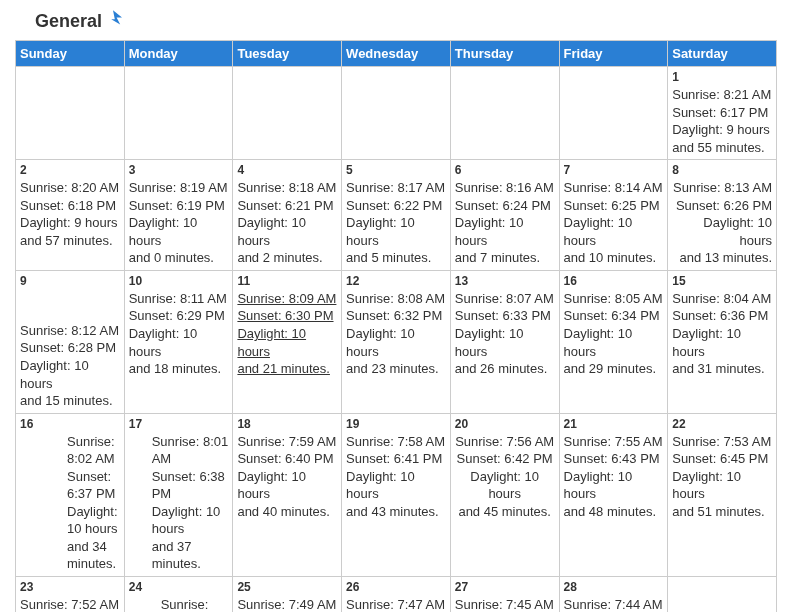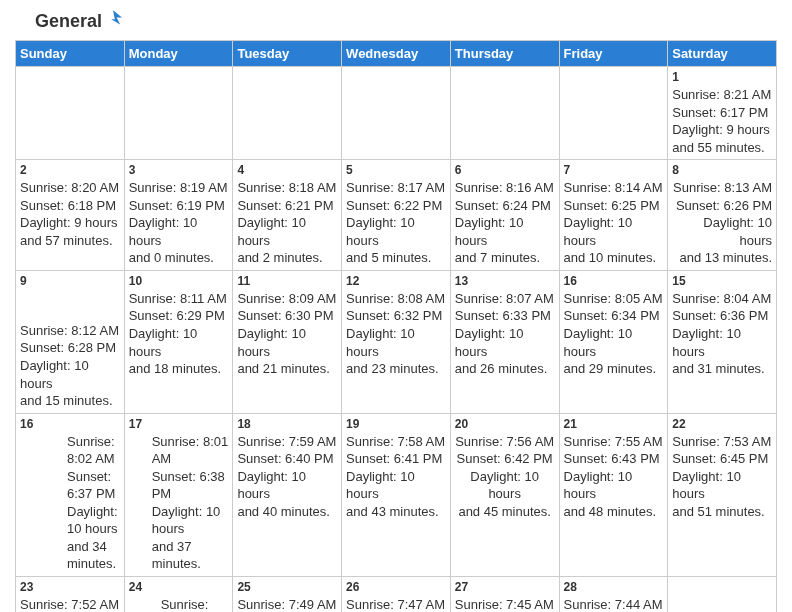--- a/index.html
+++ b/index.html
@@ -196,21 +196,21 @@
           </td>
           <td>
             <span class="day-number">10</span>
             <div class="day-info" style="white-space: pre-line;">Sunrise: 8:11 AM
 Sunset: 6:29 PM
 Daylight: 10 hours
 and 18 minutes.</div>
           </td>
           <td>
             <span class="day-number">11</span>
-            <div class="day-info" style="white-space: pre-line;">Sunrise: 8:09 AM
+            <div class="day-info" style="white-space: pre-line; text-decoration: underline;">Sunrise: 8:09 AM
 Sunset: 6:30 PM
 Daylight: 10 hours
 and 21 minutes.</div>
           </td>
           <td>
             <span class="day-number">12</span>
             <div class="day-info" style="white-space: pre-line;">Sunrise: 8:08 AM
 Sunset: 6:32 PM
 Daylight: 10 hours
 and 23 minutes.</div>

